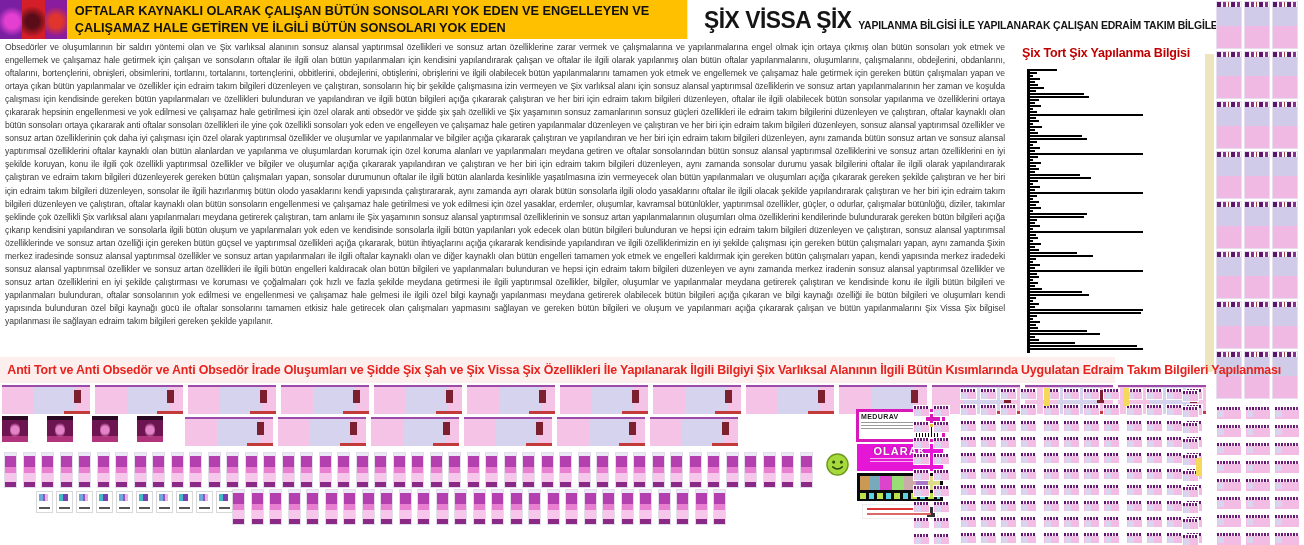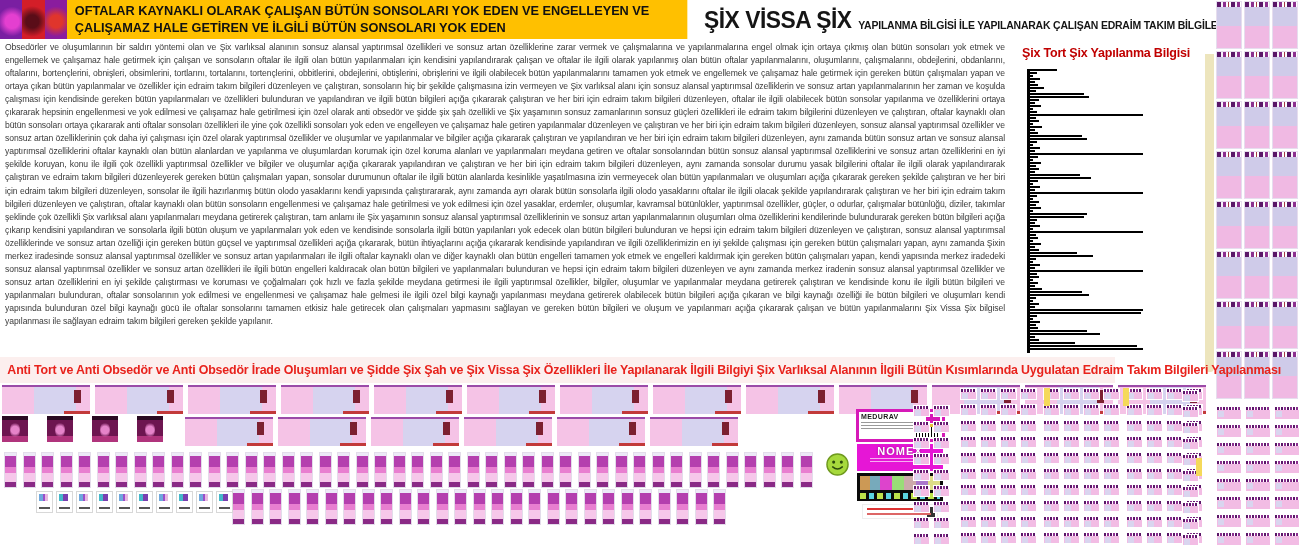--- a/index.html
+++ b/index.html
@@ -398,21 +398,21 @@
     </svg>
   </div>
 
   <div class="card medurav">
     <div class="ttl">MEDURAV</div>
     <div class="lines"></div>
     <div class="chip"></div>
     <div class="code"></div>
   </div>
   <div class="card nomex">
-    <div class="ttl">NOMEX</div>
+    <div class="ttl">OLARAK</div>
     <div class="sub"></div>
   </div>
   <div class="card collage">
     <div class="strip"></div>
     <div class="cap"></div>
   </div>
   <div class="card redcard">
     <div class="mark"></div>
   </div>
 

